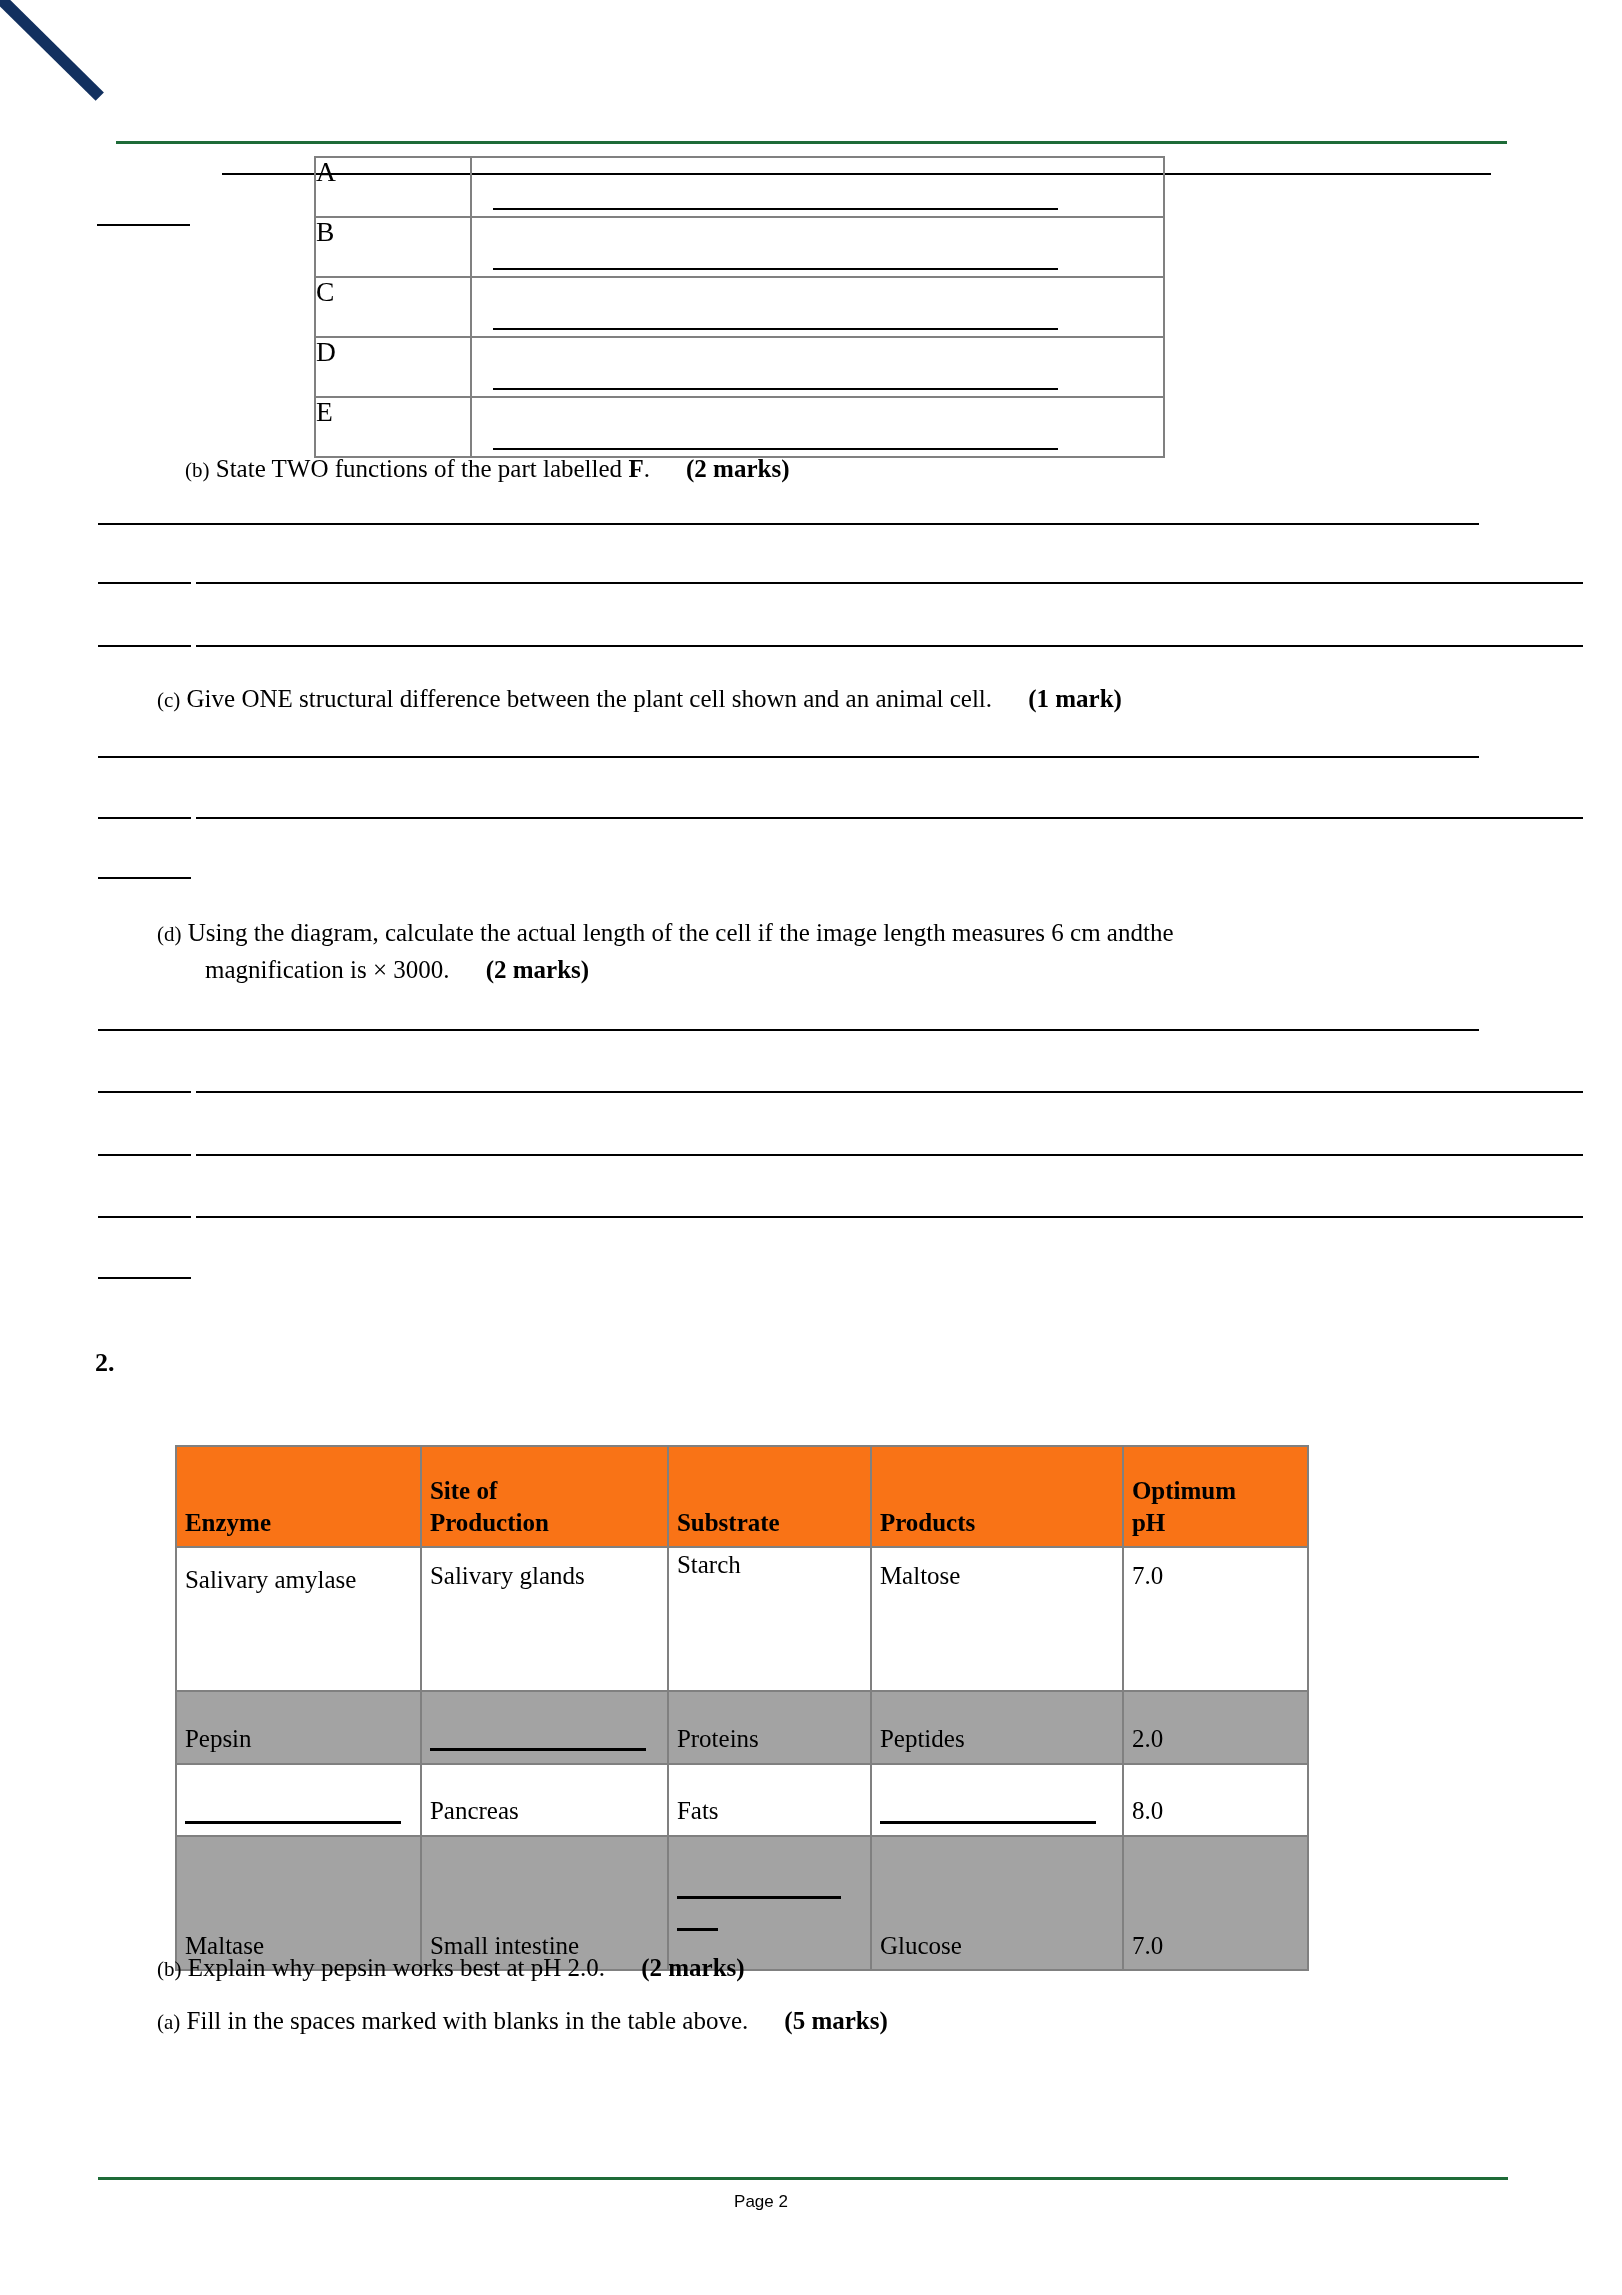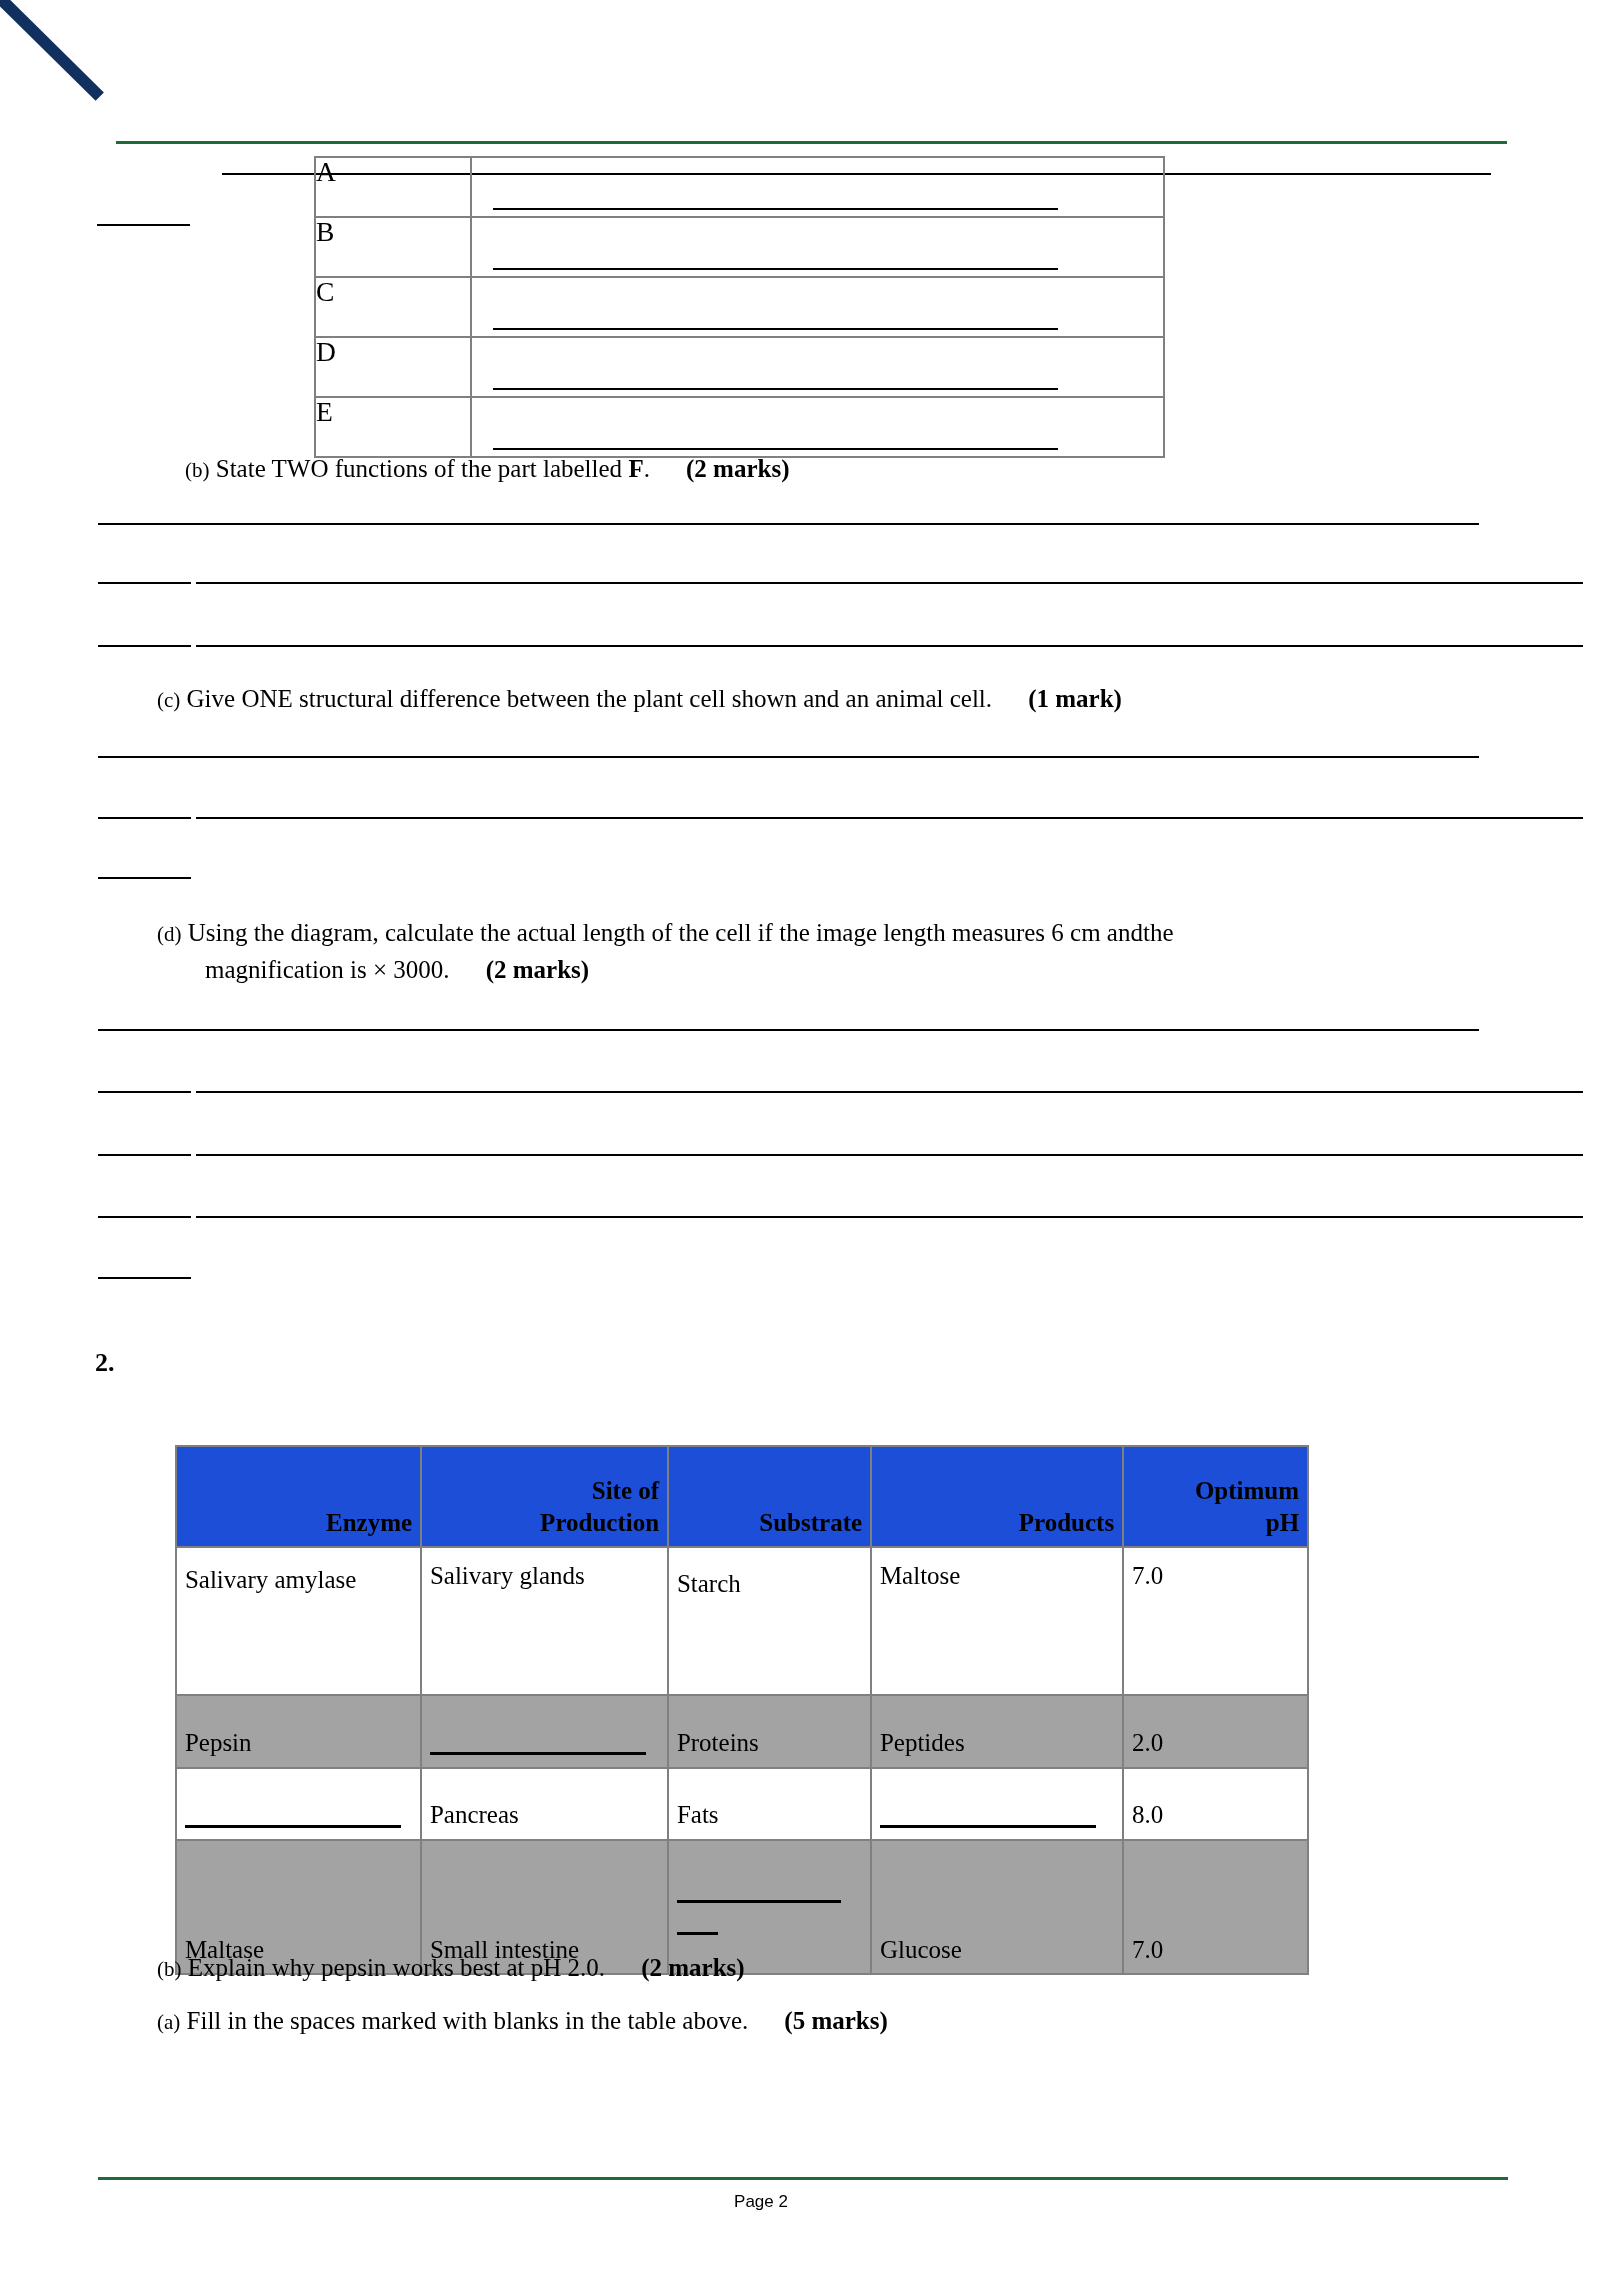--- a/index.html
+++ b/index.html
@@ -83,23 +83,22 @@
   }
   .enz-table th,.enz-table td{
     border:2px solid #808080;
     vertical-align:bottom;
     text-align:left;
     padding:6.5px 7.9px 7.9px 7.9px;
     line-height:1.28;
   }
   .enz-table th{
     font-weight:bold;
-    background:#1d4ed8;
+    background:#f97316;
     height:85px;
-    text-align:right;
   }
   .enz-table td{height:56px;}
   .enz-table tr.alt td{background:#a3a3a3;}
   .enz-table td.tall{height:118px;}
   .blankfill{
     display:inline-block;
     border-bottom:3.3px solid #000;
     width:216px;
     height:0.95em;
     vertical-align:-0.18em;
@@ -240,21 +239,21 @@
           <span>Optimum</span><br>
           <span>pH</span>
         </th>
       </tr>
     </thead>
     <tbody>
 
       <tr>
         <td class="tall cell-wrap" style="vertical-align:top;padding-top:16px;">Salivary amylase</td>
         <td class="tall" style="vertical-align:top;padding-top:11.8px;">Salivary glands</td>
-        <td class="tall" style="vertical-align:top;padding-top:20px;">Starch</td>
+        <td class="tall" style="vertical-align:top;padding-top:1px;">Starch</td>
         <td class="tall" style="vertical-align:top;padding-top:11.8px;">Maltose</td>
         <td class="tall" style="vertical-align:top;padding-top:11.8px;">7.0</td>
       </tr>
 
       <tr class="alt">
         <td>Pepsin</td>
         <td>
           <span class="blankfill"></span>
         </td>
         <td>Proteins</td>

